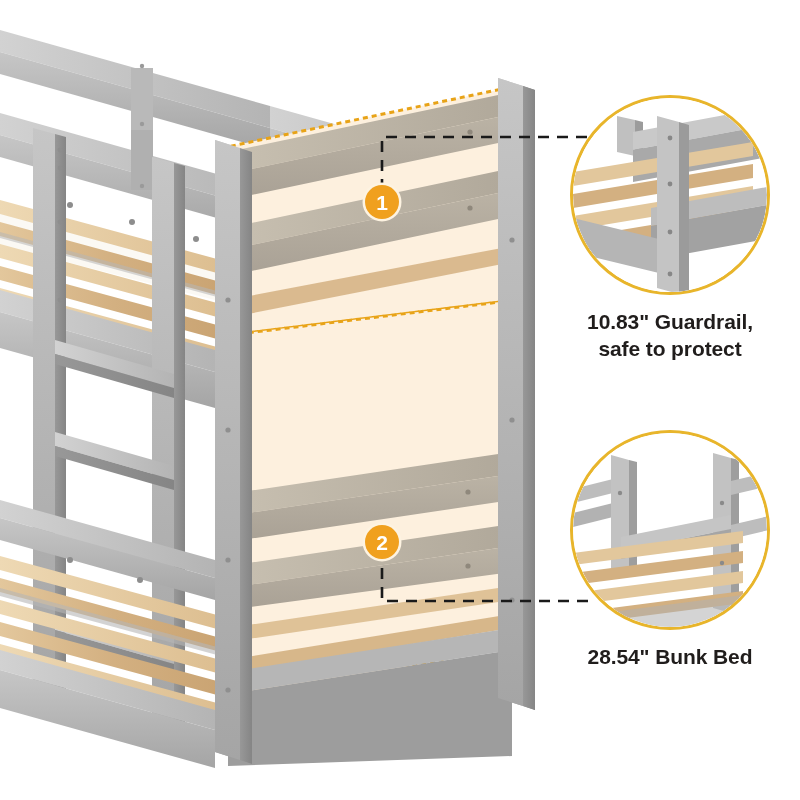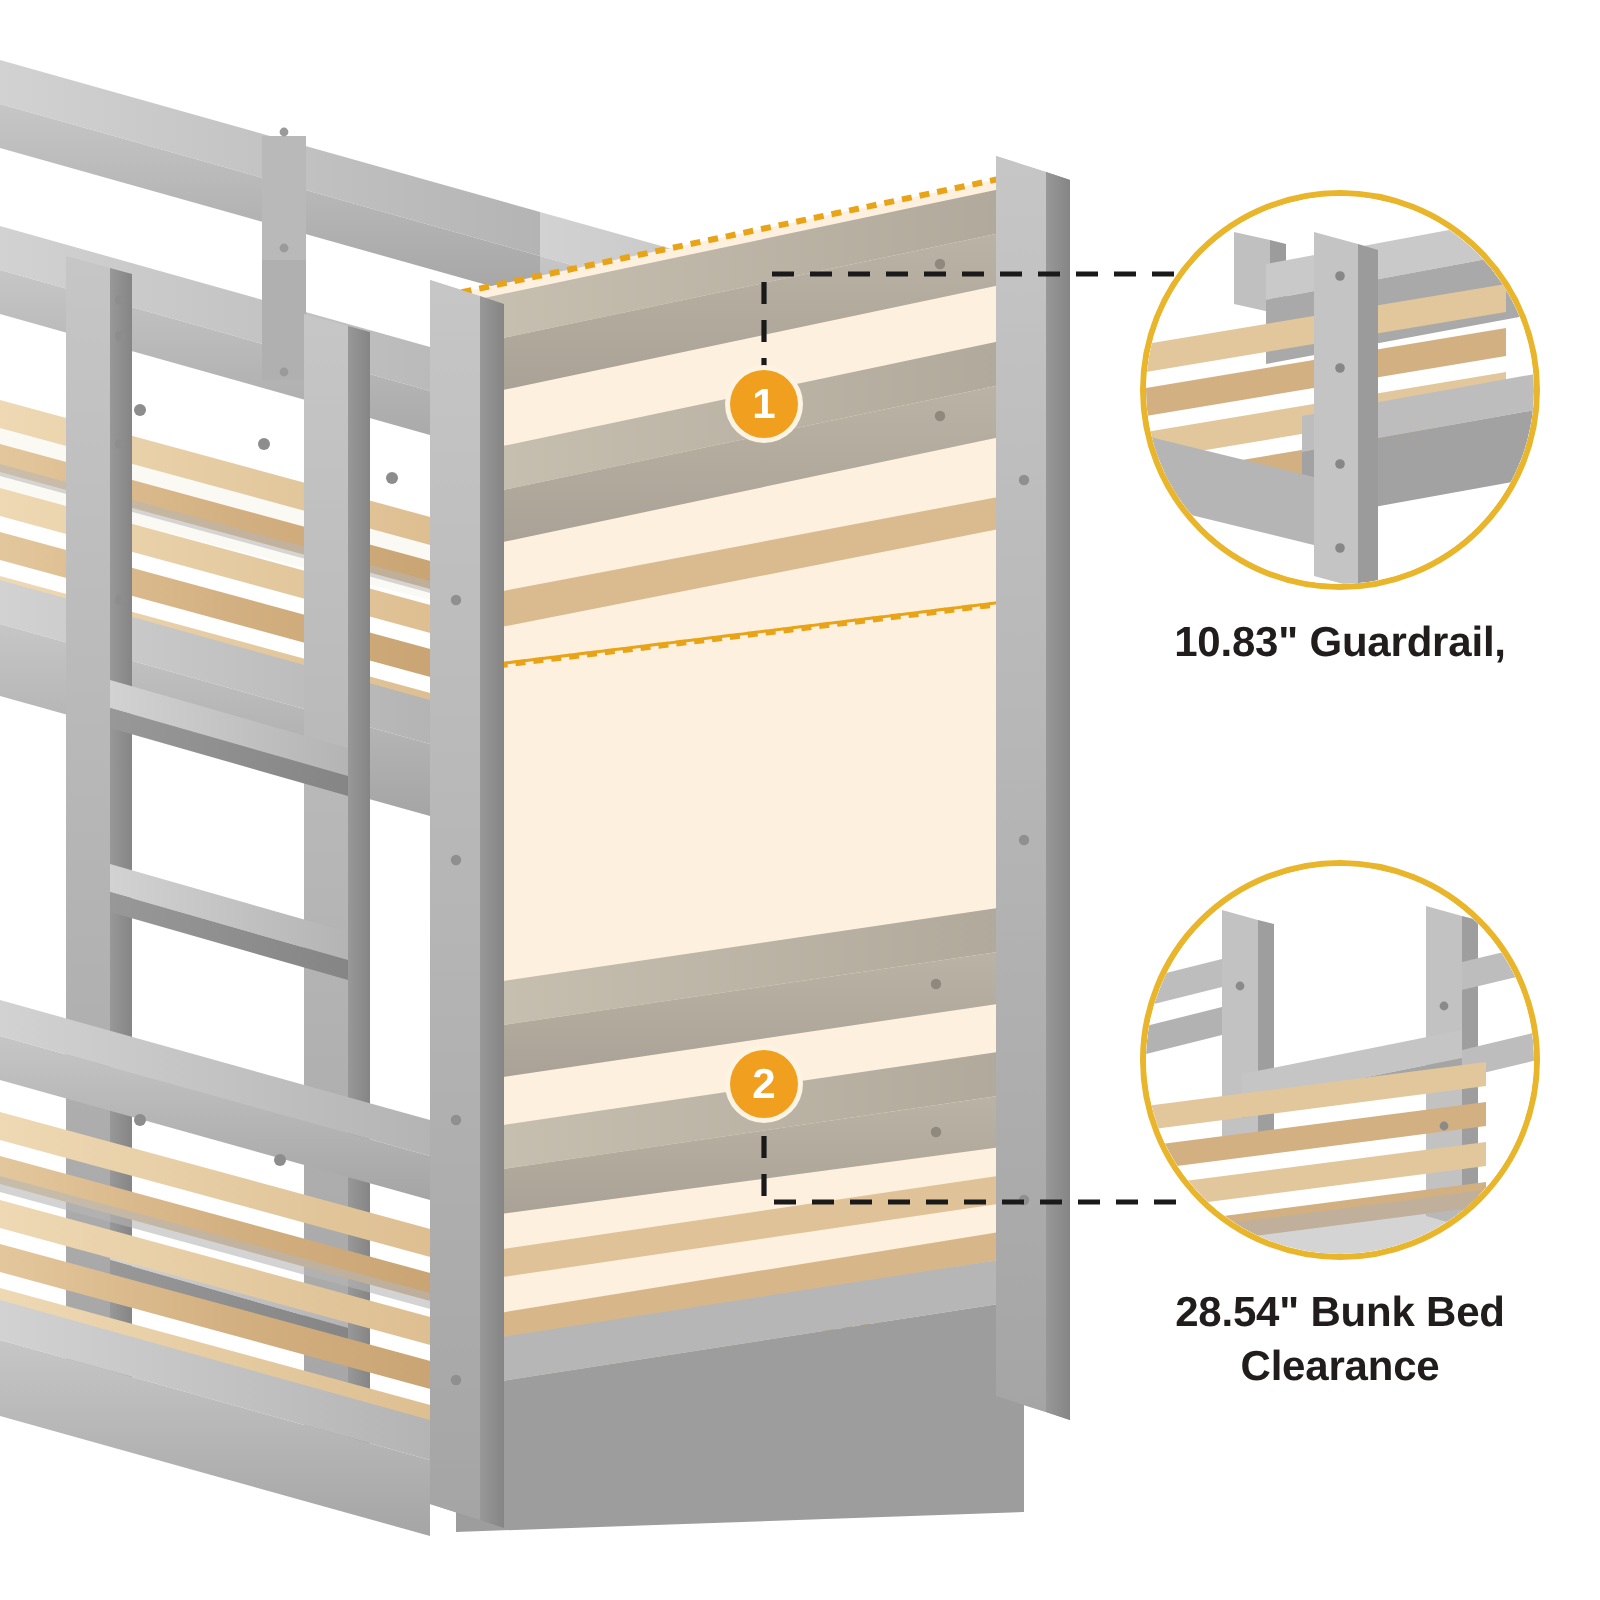--- a/index.html
+++ b/index.html
@@ -269,20 +269,21 @@
           <polygon points="106,24 116,27 116,199 106,196" fill="#9b9b9b"></polygon>
           <circle cx="97" cy="40" r="2.4" fill="#878787"></circle>
           <circle cx="97" cy="86" r="2.4" fill="#878787"></circle>
           <circle cx="97" cy="134" r="2.4" fill="#878787"></circle>
           <circle cx="97" cy="176" r="2.4" fill="#878787"></circle>
         </svg>
       </div>
     </div>
     <div class="caption">
       <span>10.83" Guardrail,</span>
+      <span>safe to protect</span>
     </div>
   </div>
 
   <div class="inset-block" style="top:430px;">
     <div class="inset-circle">
       <div class="inset-clip">
         <svg viewBox="0 0 200 200" width="200" height="200">
           <rect x="0" y="0" width="200" height="200" fill="#ffffff"></rect>
 
           <polygon points="0,56 48,44 48,58 0,70" fill="#bdbdbd"></polygon>
@@ -307,17 +308,16 @@
 
           <polygon points="0,184 200,158 200,200 0,200" fill="#b0b0b0" opacity=".55"></polygon>
           <circle cx="47" cy="60" r="2.2" fill="#8a8a8a"></circle>
           <circle cx="149" cy="70" r="2.2" fill="#8a8a8a"></circle>
           <circle cx="149" cy="130" r="2.2" fill="#8a8a8a"></circle>
         </svg>
       </div>
     </div>
     <div class="caption">
       <span>28.54" Bunk Bed</span>
-      <span>Clearance</span>
     </div>
   </div>
 
 </div>
 
 </body></html>

